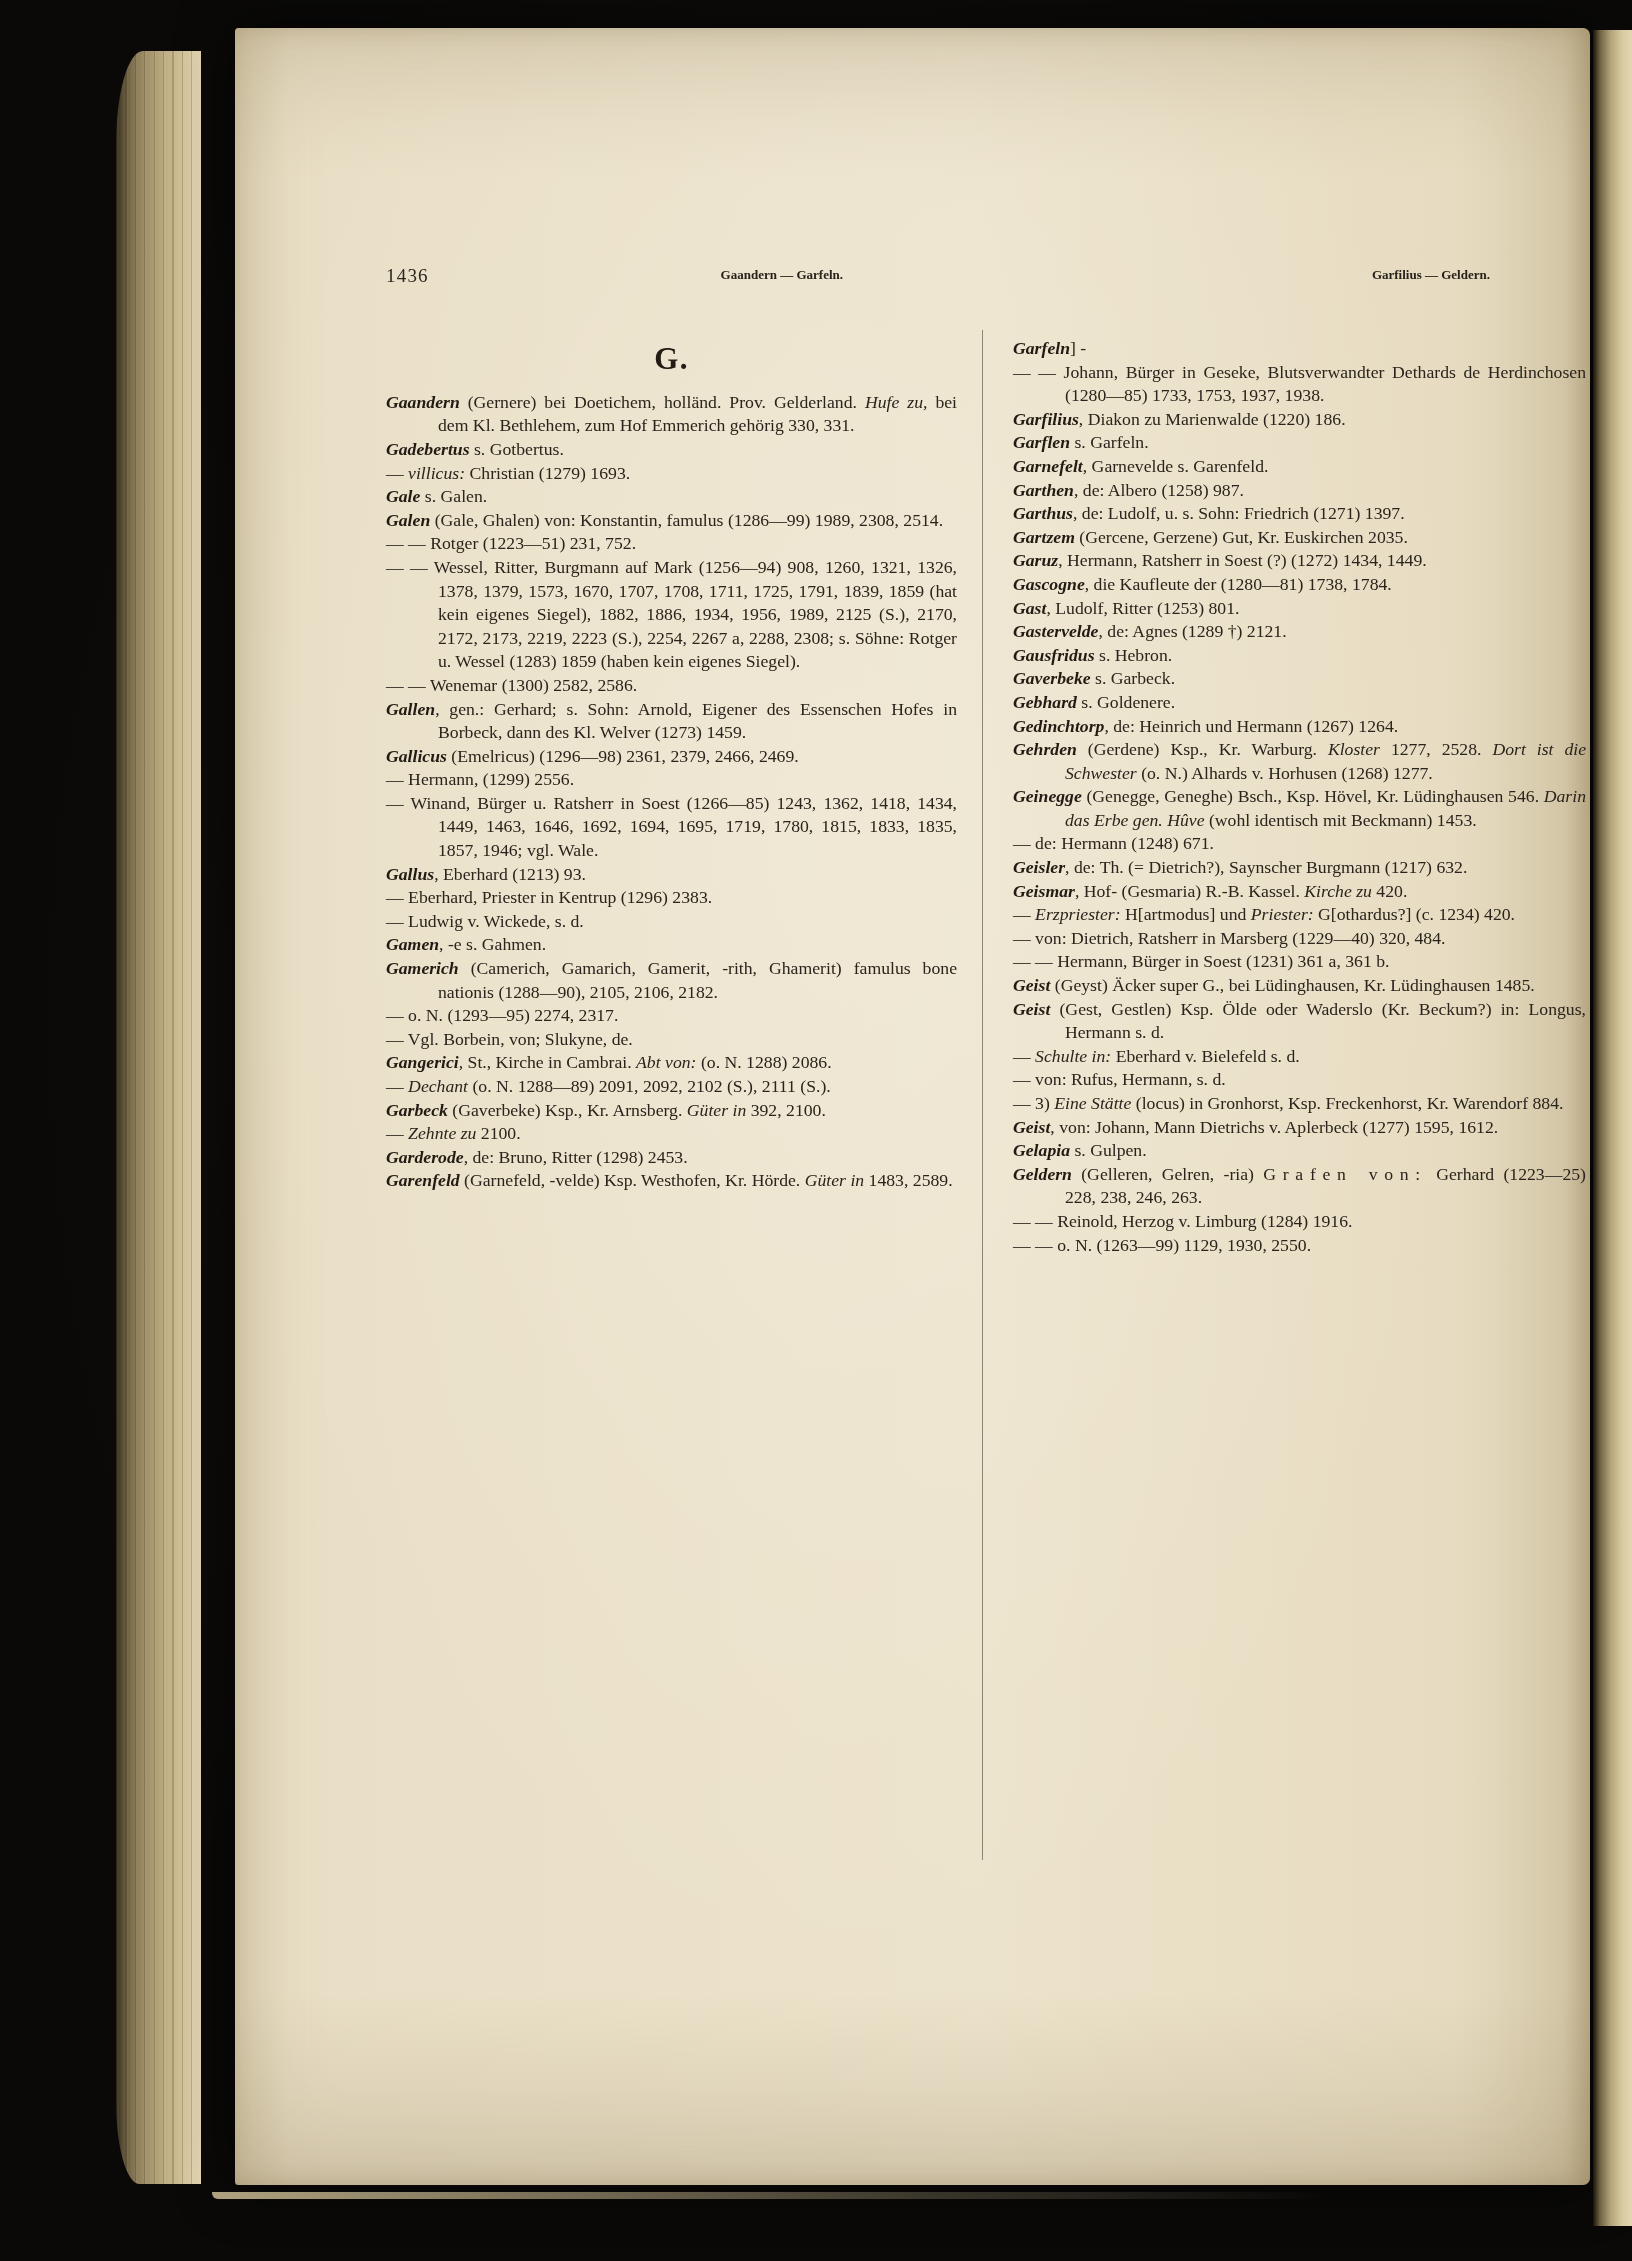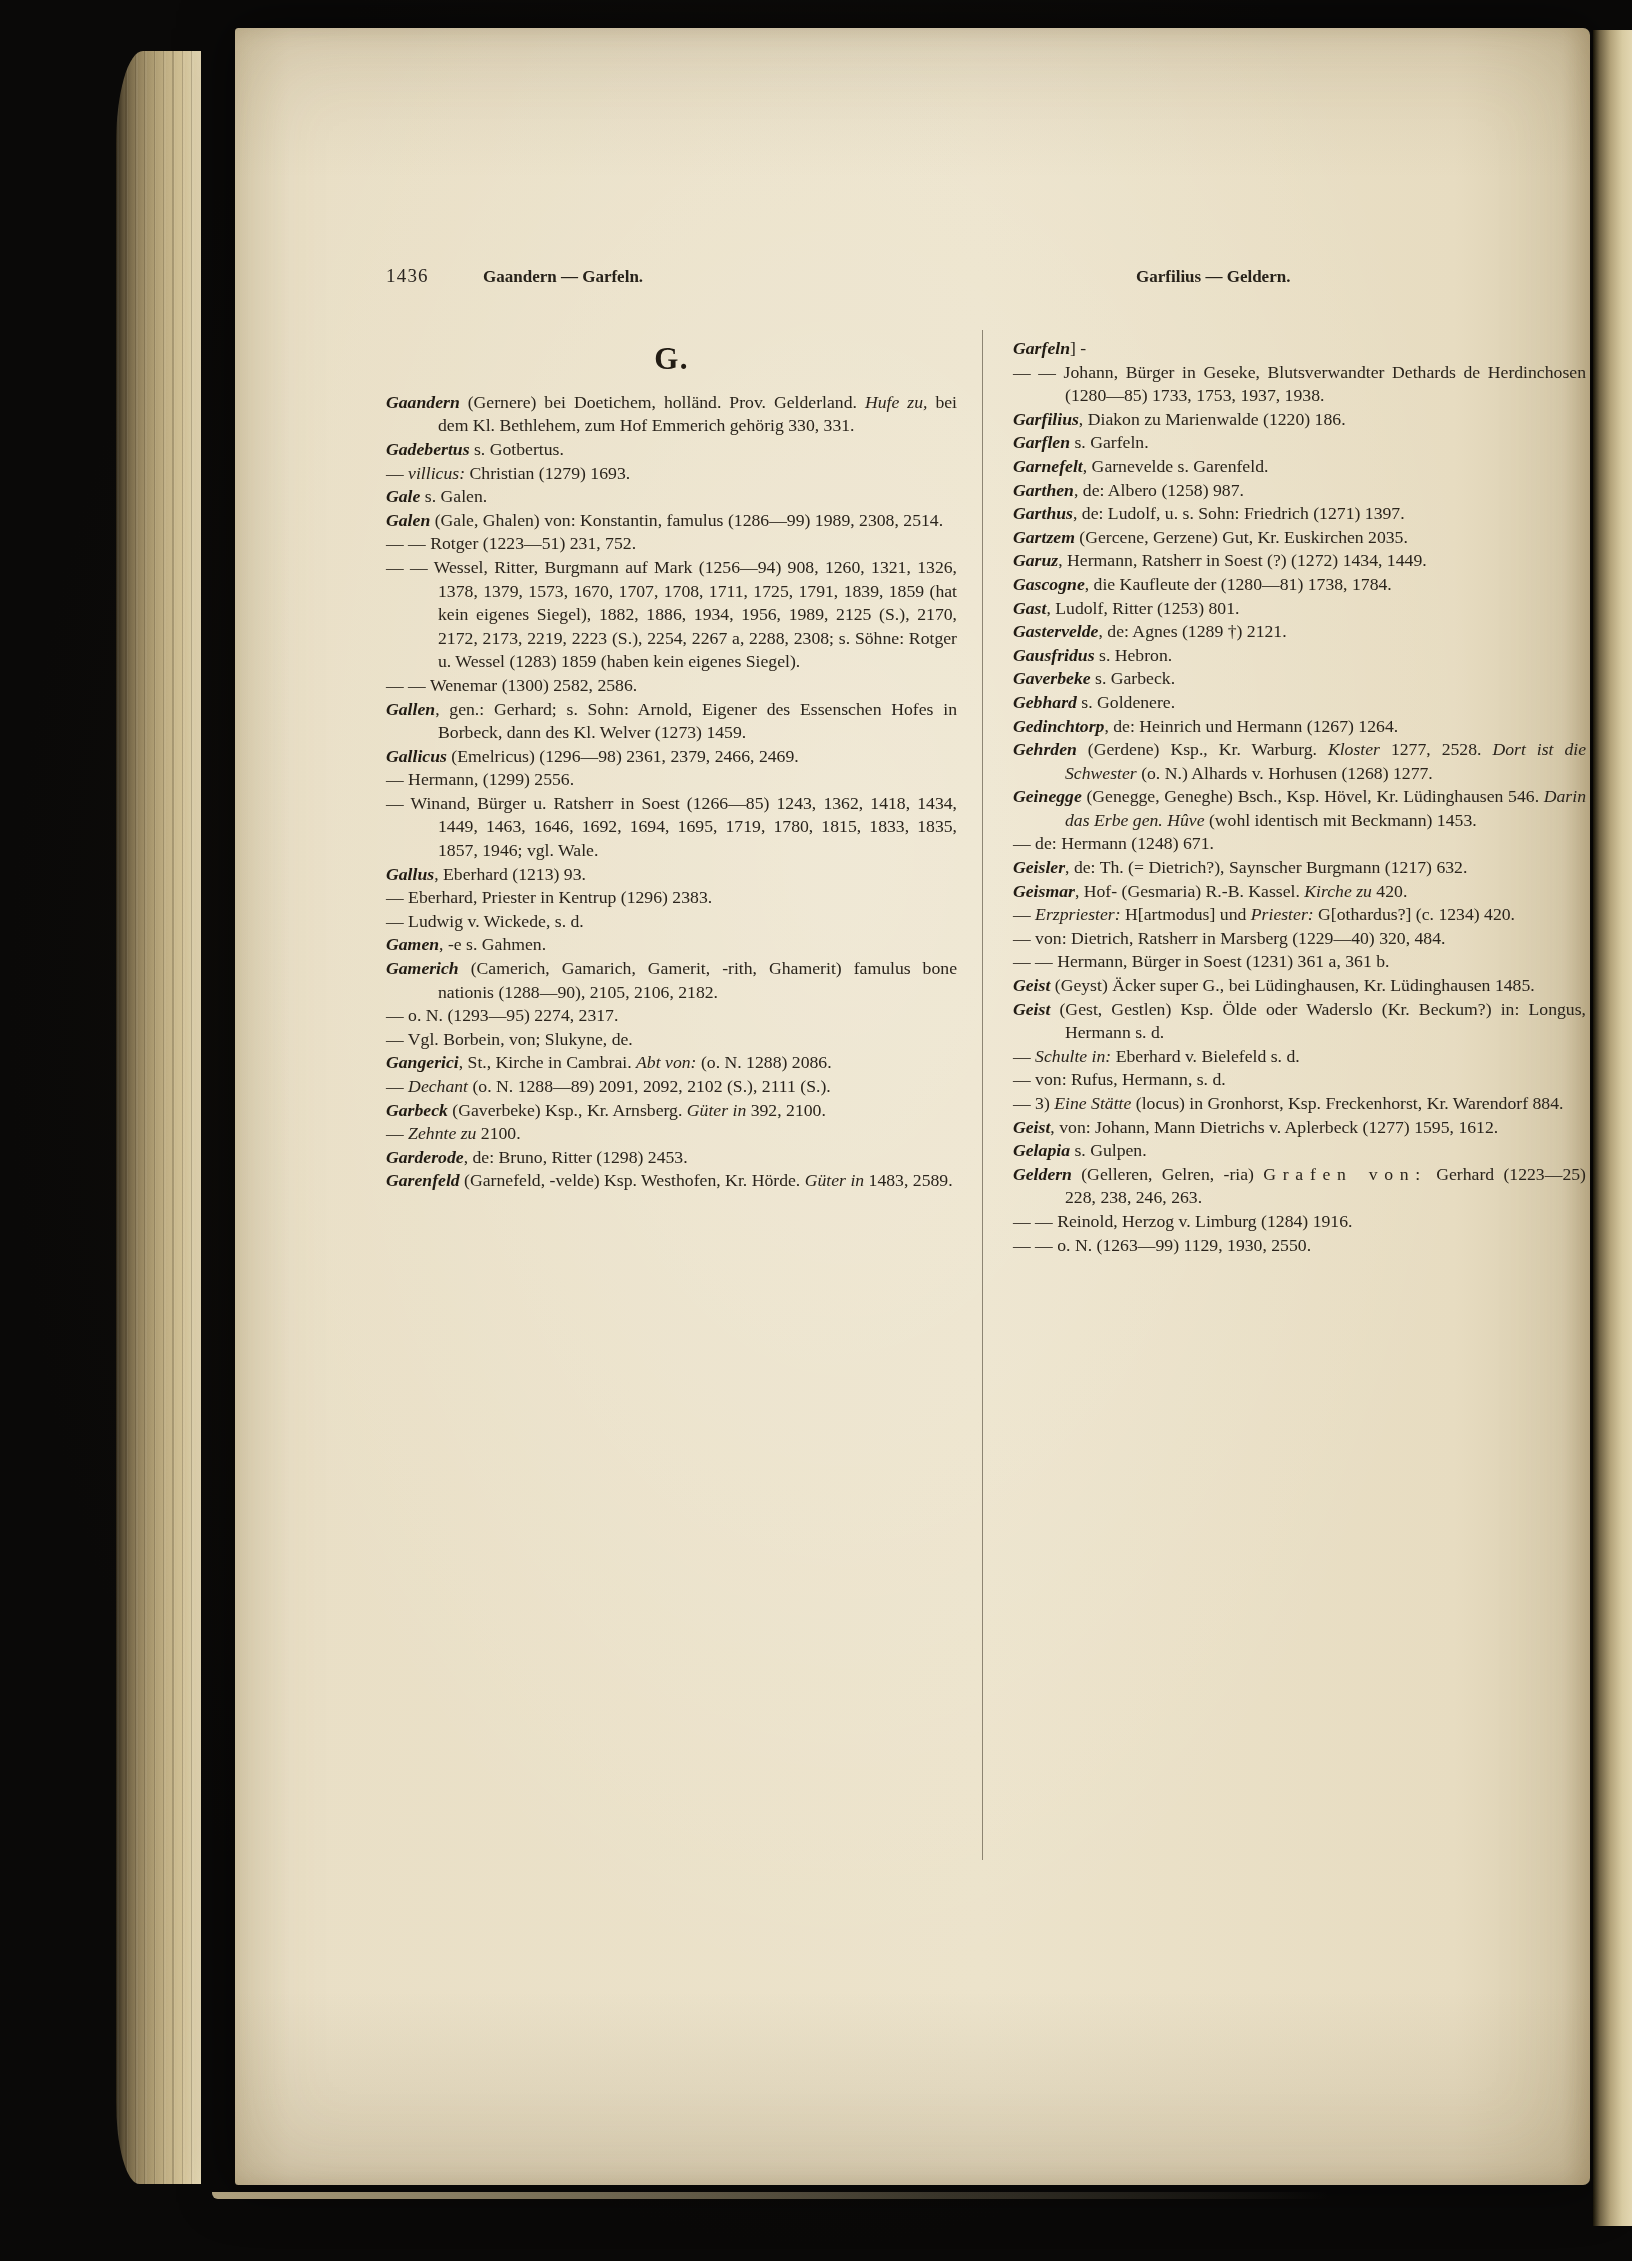--- a/index.html
+++ b/index.html
@@ -75,23 +75,23 @@
   .pagenum {
     position: absolute;
     left: 151px; top: 237px;
     font-size: 19px;
     letter-spacing: 1.2px;
     color: #2b2620;
   }
   .rh {
     position: absolute;
     top: 239px;
-    font-size: 17px;
+    font-size: 13px;
     font-weight: bold;
-    text-align: left;
+    text-align: right;
     color: #27221a;
   }
   .rh-left  { left: 248px;  width: 360px; }
   .rh-right { left: 901px; width: 354px; }
   .divider {
     position: absolute;
     left: 747px; top: 302px;
     width: 1.2px; height: 1530px;
     background: rgba(62,52,38,0.55);
   }

